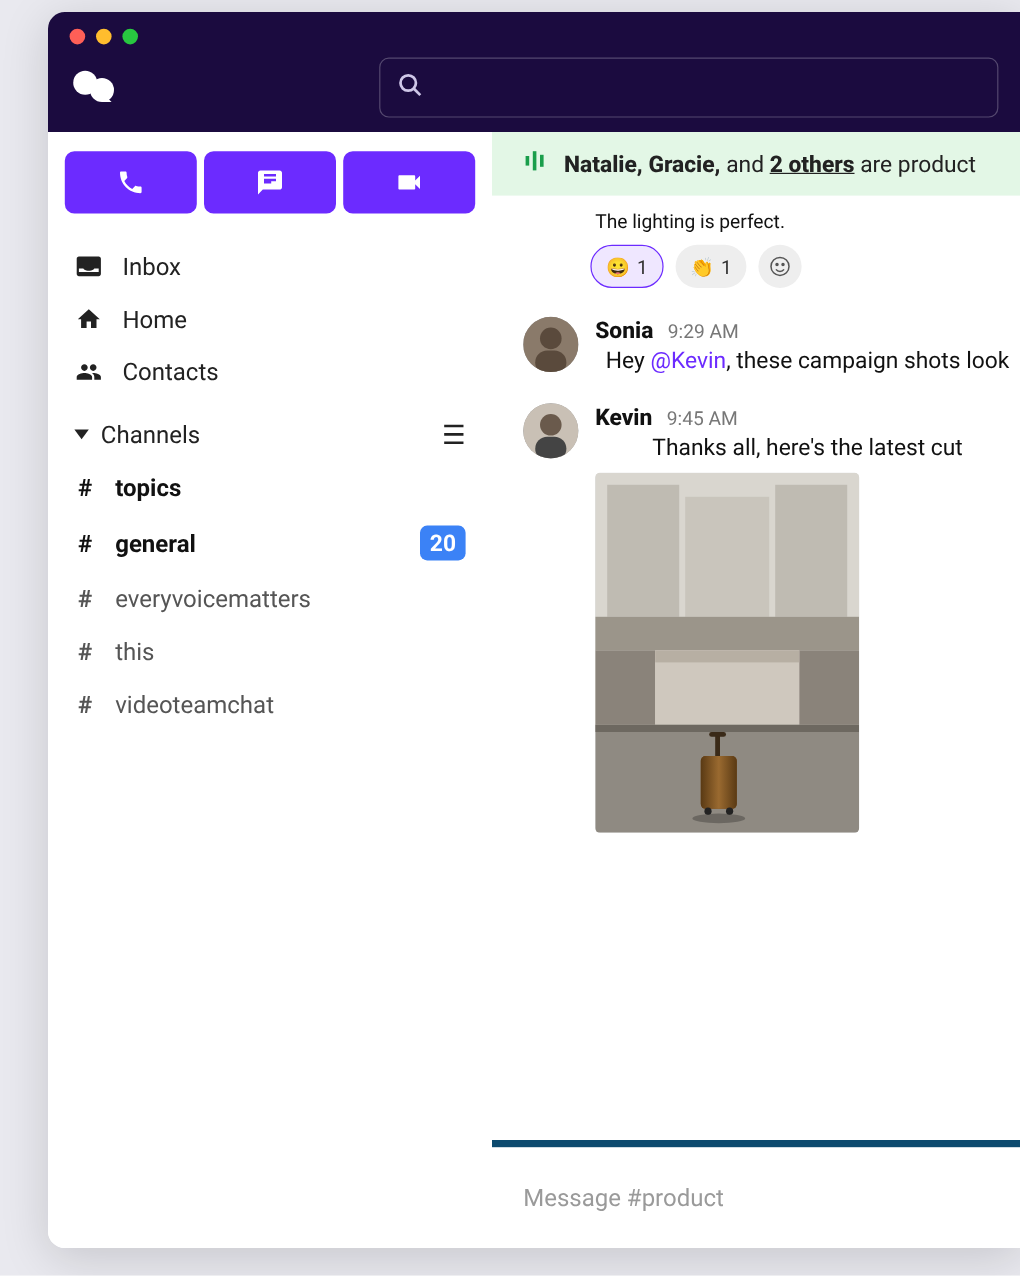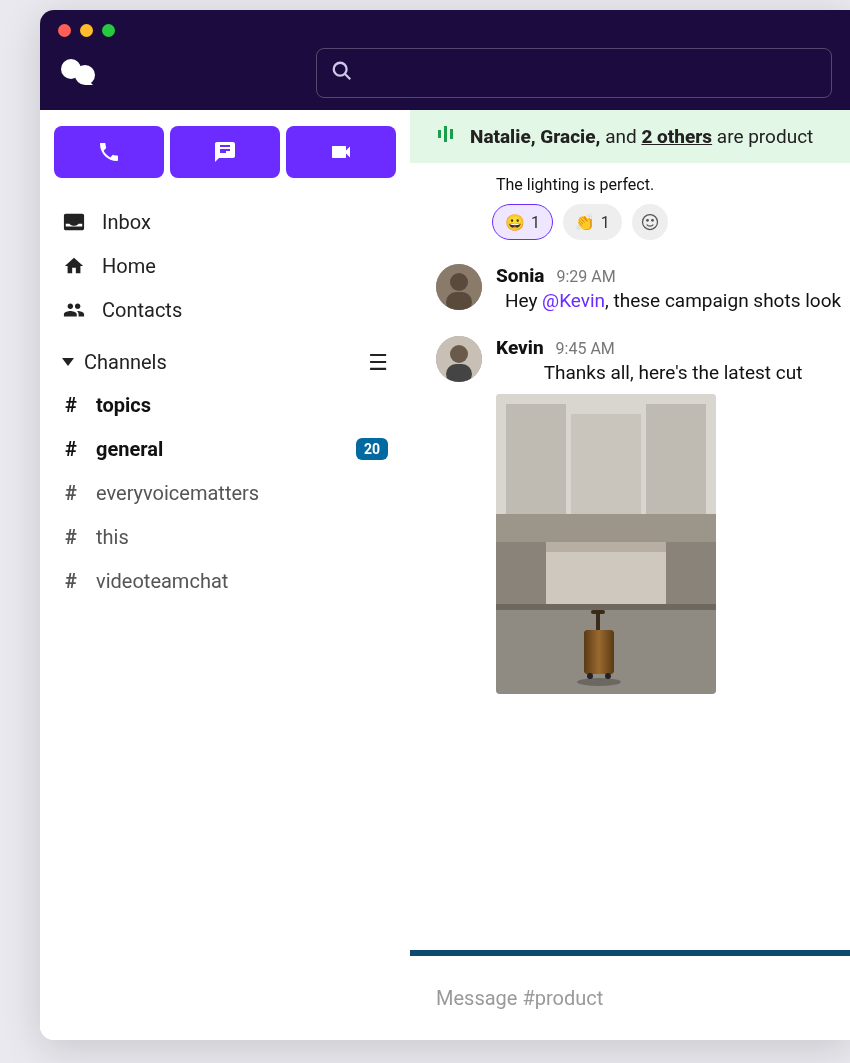--- a/index.html
+++ b/index.html
@@ -139,23 +139,23 @@
     font-size: 20px;
     color:#555;
     cursor:pointer;
     justify-content:space-between;
   }
   .channel-item .left { display:flex; align-items:center; gap:16px; }
   .channel-item .hash { font-weight:700; color:#555; width:18px; text-align:center; }
   .channel-item.bold .left span { font-weight:700; color:#111; }
   .channel-item.bold .hash { color:#111; }
   .badge {
-    background:#0369a1;
+    background:#3b82f6;
     color:#fff;
-    font-size:14px;
+    font-size:19px;
     font-weight:700;
     border-radius:6px;
     padding: 3px 8px;
   }
 
   .main {
     flex:1;
     display:flex;
     flex-direction:column;
     min-width:0;

